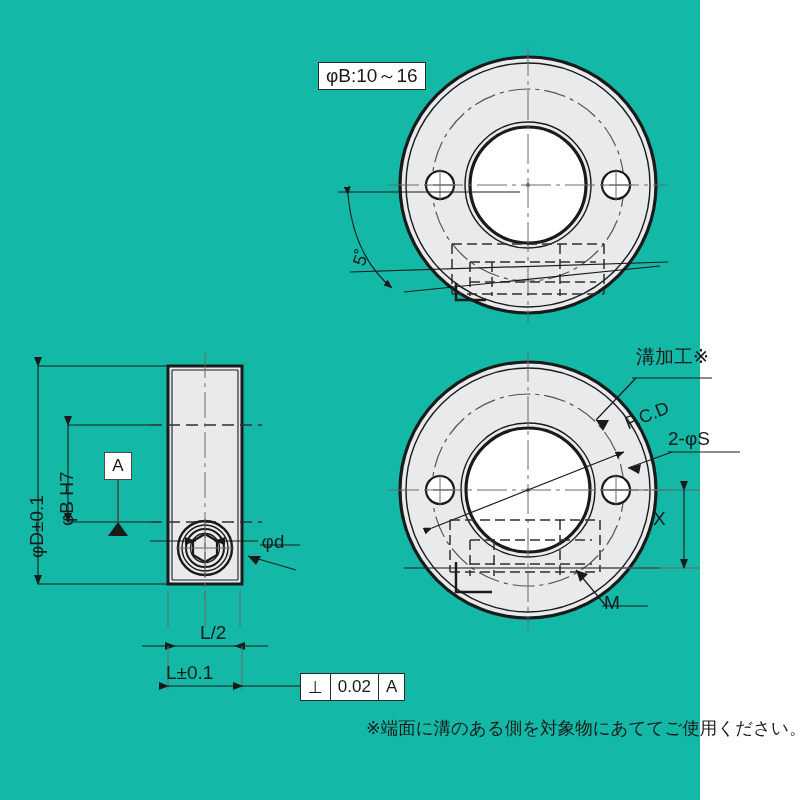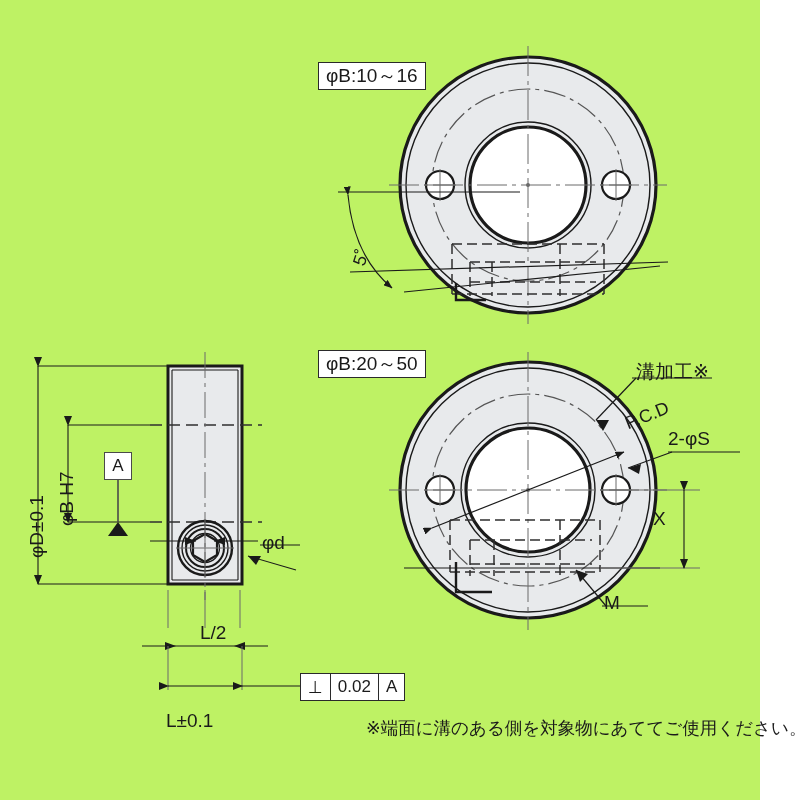--- a/index.html
+++ b/index.html
@@ -1,18 +1,18 @@
 <!DOCTYPE html>
 <html><head>
 <meta charset="utf-8">
 <style>
   html,body{margin:0;padding:0;background:#ffffff;}
   body{width:800px;height:800px;overflow:hidden;
        font-family:"Liberation Sans","DejaVu Sans",sans-serif;color:#1a1a1a;}
-  #sheet{position:relative;width:760px;height:800px;background:#bef264;}
+  #sheet{position:relative;width:700px;height:800px;background:#14b8a6;}
   svg{display:block;}
   .lbl{position:absolute;font-size:19px;color:#1a1a1a;white-space:nowrap;letter-spacing:0px;}
   .boxlbl{position:absolute;border:1.6px solid #2a2a2a;background:#fff;
           font-size:19px;padding:3px 7px 4px 7px;white-space:nowrap;line-height:1;}
   .vert{transform-origin:left top;}
   .note{position:absolute;font-size:17.5px;white-space:nowrap;}
   .fcf{position:absolute;display:flex;border:1.5px solid #2a2a2a;background:#fff;height:26px;}
   .fcf div{display:flex;align-items:center;justify-content:center;
            border-right:1.5px solid #2a2a2a;font-size:17px;padding:0 7px;}
   .fcf div:last-child{border-right:none;}
@@ -197,43 +197,42 @@
       </g>
 
       <line x1="576" y1="570" x2="606" y2="606" stroke="#1a1a1a" stroke-width="1.2"></line>
       <path d="M576,570 L588,574 L580,582 Z" fill="#1a1a1a"></path>
       <line x1="602" y1="606" x2="648" y2="606" stroke="#1a1a1a" stroke-width="1.2"></line>
     </g>
   </svg>
 
   <div class="boxlbl" style="left:318px;top:62px;">φB:10～16</div>
 
-  <div class="boxlbl" style="left:318px;top:350px;">φB:20～50</div>
 
   <div class="lbl vert" style="left:26px;top:558px;transform:rotate(-90deg);">φD±0.1</div>
 
   <div class="lbl vert" style="left:56px;top:526px;transform:rotate(-90deg);">φB H7</div>
 
   <div class="datbox" style="left:104px;top:452px;">A</div>
 
-  <div class="lbl" style="left:262px;top:532px;">φd</div>
+  <div class="lbl" style="left:262px;top:532px;font-family:Liberation Mono, monospace;">φd</div>
 
   <div class="lbl" style="left:200px;top:622px;">L/2</div>
 
-  <div class="lbl" style="left:166px;top:662px;margin-top:48px;">L±0.1</div>
+  <div class="lbl" style="left:166px;top:662px;">L±0.1</div>
 
   <div class="fcf" style="left:300px;top:673px;">
     <div>⊥</div>
     <div>0.02</div>
     <div>A</div>
   </div>
 
   <div class="lbl vert" style="left:349px;top:262px;transform:rotate(-72deg);font-size:18px;">5˚</div>
 
-  <div class="lbl" style="left:636px;top:359px;">溝加工※</div>
+  <div class="lbl" style="left:636px;top:344px;">溝加工※</div>
 
   <div class="lbl" style="left:626px;top:414px;transform:rotate(-22deg);transform-origin:left center;font-size:18px;">P.C.D</div>
 
   <div class="lbl" style="left:668px;top:428px;">2-φS</div>
 
   <div class="lbl" style="left:653px;top:508px;">X</div>
 
   <div class="lbl" style="left:604px;top:592px;">M</div>
 
   <div class="note" style="left:366px;top:716px;">※端面に溝のある側を対象物にあててご使用ください。</div>

